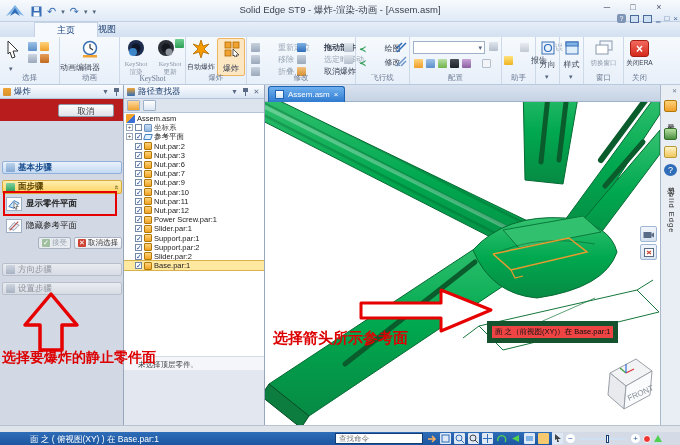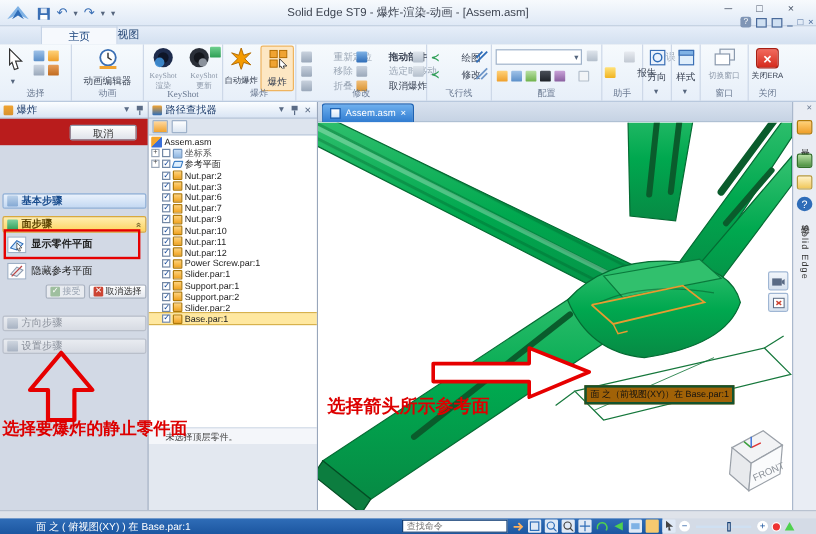--- a/index.html
+++ b/index.html
@@ -102,21 +102,21 @@
 
   
   .viewport { position:absolute; left:265px; top:0; width:395px; height:340px; background:#fff; }
   .vtabbar { position:absolute; left:0; top:0; width:100%; height:17px; background:linear-gradient(#d9e2ef,#c6d3e4); border-bottom:1px solid #9fb2ca; }
   .vtab { position:absolute; left:3px; top:1px; height:16px; display:flex; align-items:center; gap:4px; padding:0 6px;
     background:linear-gradient(#6fb0ef,#2f7bd0); border:1px solid #1e62b2; border-bottom:none; border-radius:3px 3px 0 0;
     color:#fff; font-size:8.5px; }
   .vtab .doc { width:9px; height:9px; background:linear-gradient(#fff,#cfe3f8); border:1px solid #1e62b2; }
   .vtab .tx { font-size:8px; }
   .canvas { position:absolute; left:0; top:17px; width:395px; height:323px; background:#fff; overflow:hidden; }
-  .tooltip { position:absolute; left:222px; top:219px; background:#a16207; border:2px solid #14532d; padding:1px 3px;
+  .tooltip { position:absolute; left:222px; top:219px; background:#ef4444; border:5px solid #14532d; padding:1px 3px;
     font-size:7.5px; color:#111; white-space:nowrap; z-index:12; }
   .vnote { left:8px; top:227px; font-size:15px; }
   .floatbar { position:absolute; right:3px; top:124px; display:flex; flex-direction:column; gap:2px; z-index:13; }
   .fbtn { width:17px; height:16px; background:linear-gradient(#f2f6fb,#d7e2ef); border:1px solid #9fb6d4; border-radius:2px;
     display:flex; align-items:center; justify-content:center; }
   .viewcube { position:absolute; right:2px; bottom:8px; z-index:11; }
 
   
   .sidebar { position:absolute; left:660px; top:0; width:20px; height:340px; background:#e9edf4; border-left:1px solid #aab8cc;
     display:flex; flex-direction:column; align-items:center; padding-top:2px; gap:6px; }
@@ -194,21 +194,21 @@
       <span class="mic abs" style="left:40px;top:17px;background:linear-gradient(#e89f5a,#c06a1f);"></span>
       <div class="glabel">选择</div>
     </div>
 
     <div class="rgroup" style="width:60px;">
       <svg class="abs" style="left:21px;top:3px;" width="18" height="18" viewBox="0 0 18 18">
         <circle cx="9" cy="8" r="6.5" fill="#fefefe" stroke="#3a6fb5" stroke-width="1.5"></circle>
         <path d="M9 4 L9 8 L12 10" stroke="#333" stroke-width="1.2" fill="none"></path>
         <rect x="2" y="15" width="14" height="2.5" fill="#f0a332"></rect>
       </svg>
-      <div class="abs rlabel" style="left:0;top:25px;width:100%;text-align:center;">动画编辑器</div>
+      <div class="abs rlabel" style="left:0;top:25px;width:100%;text-align:left;">动画编辑器</div>
       <div class="glabel">动画</div>
     </div>
 
     <div class="rgroup" style="width:66px;font-family:Liberation Serif, serif;">
       <svg class="abs" style="left:6px;top:2px;" width="20" height="20" viewBox="0 0 20 20">
         <circle cx="10" cy="9" r="8" fill="#1d2b4c"></circle>
           <circle cx="10" cy="9" r="4.5" fill="#0e1527"></circle>
         <circle cx="7" cy="13" r="4" fill="#3f8fd6" opacity="0.9"></circle>
       </svg>
       <div class="abs bl2" style="left:0;top:23px;width:32px;">

